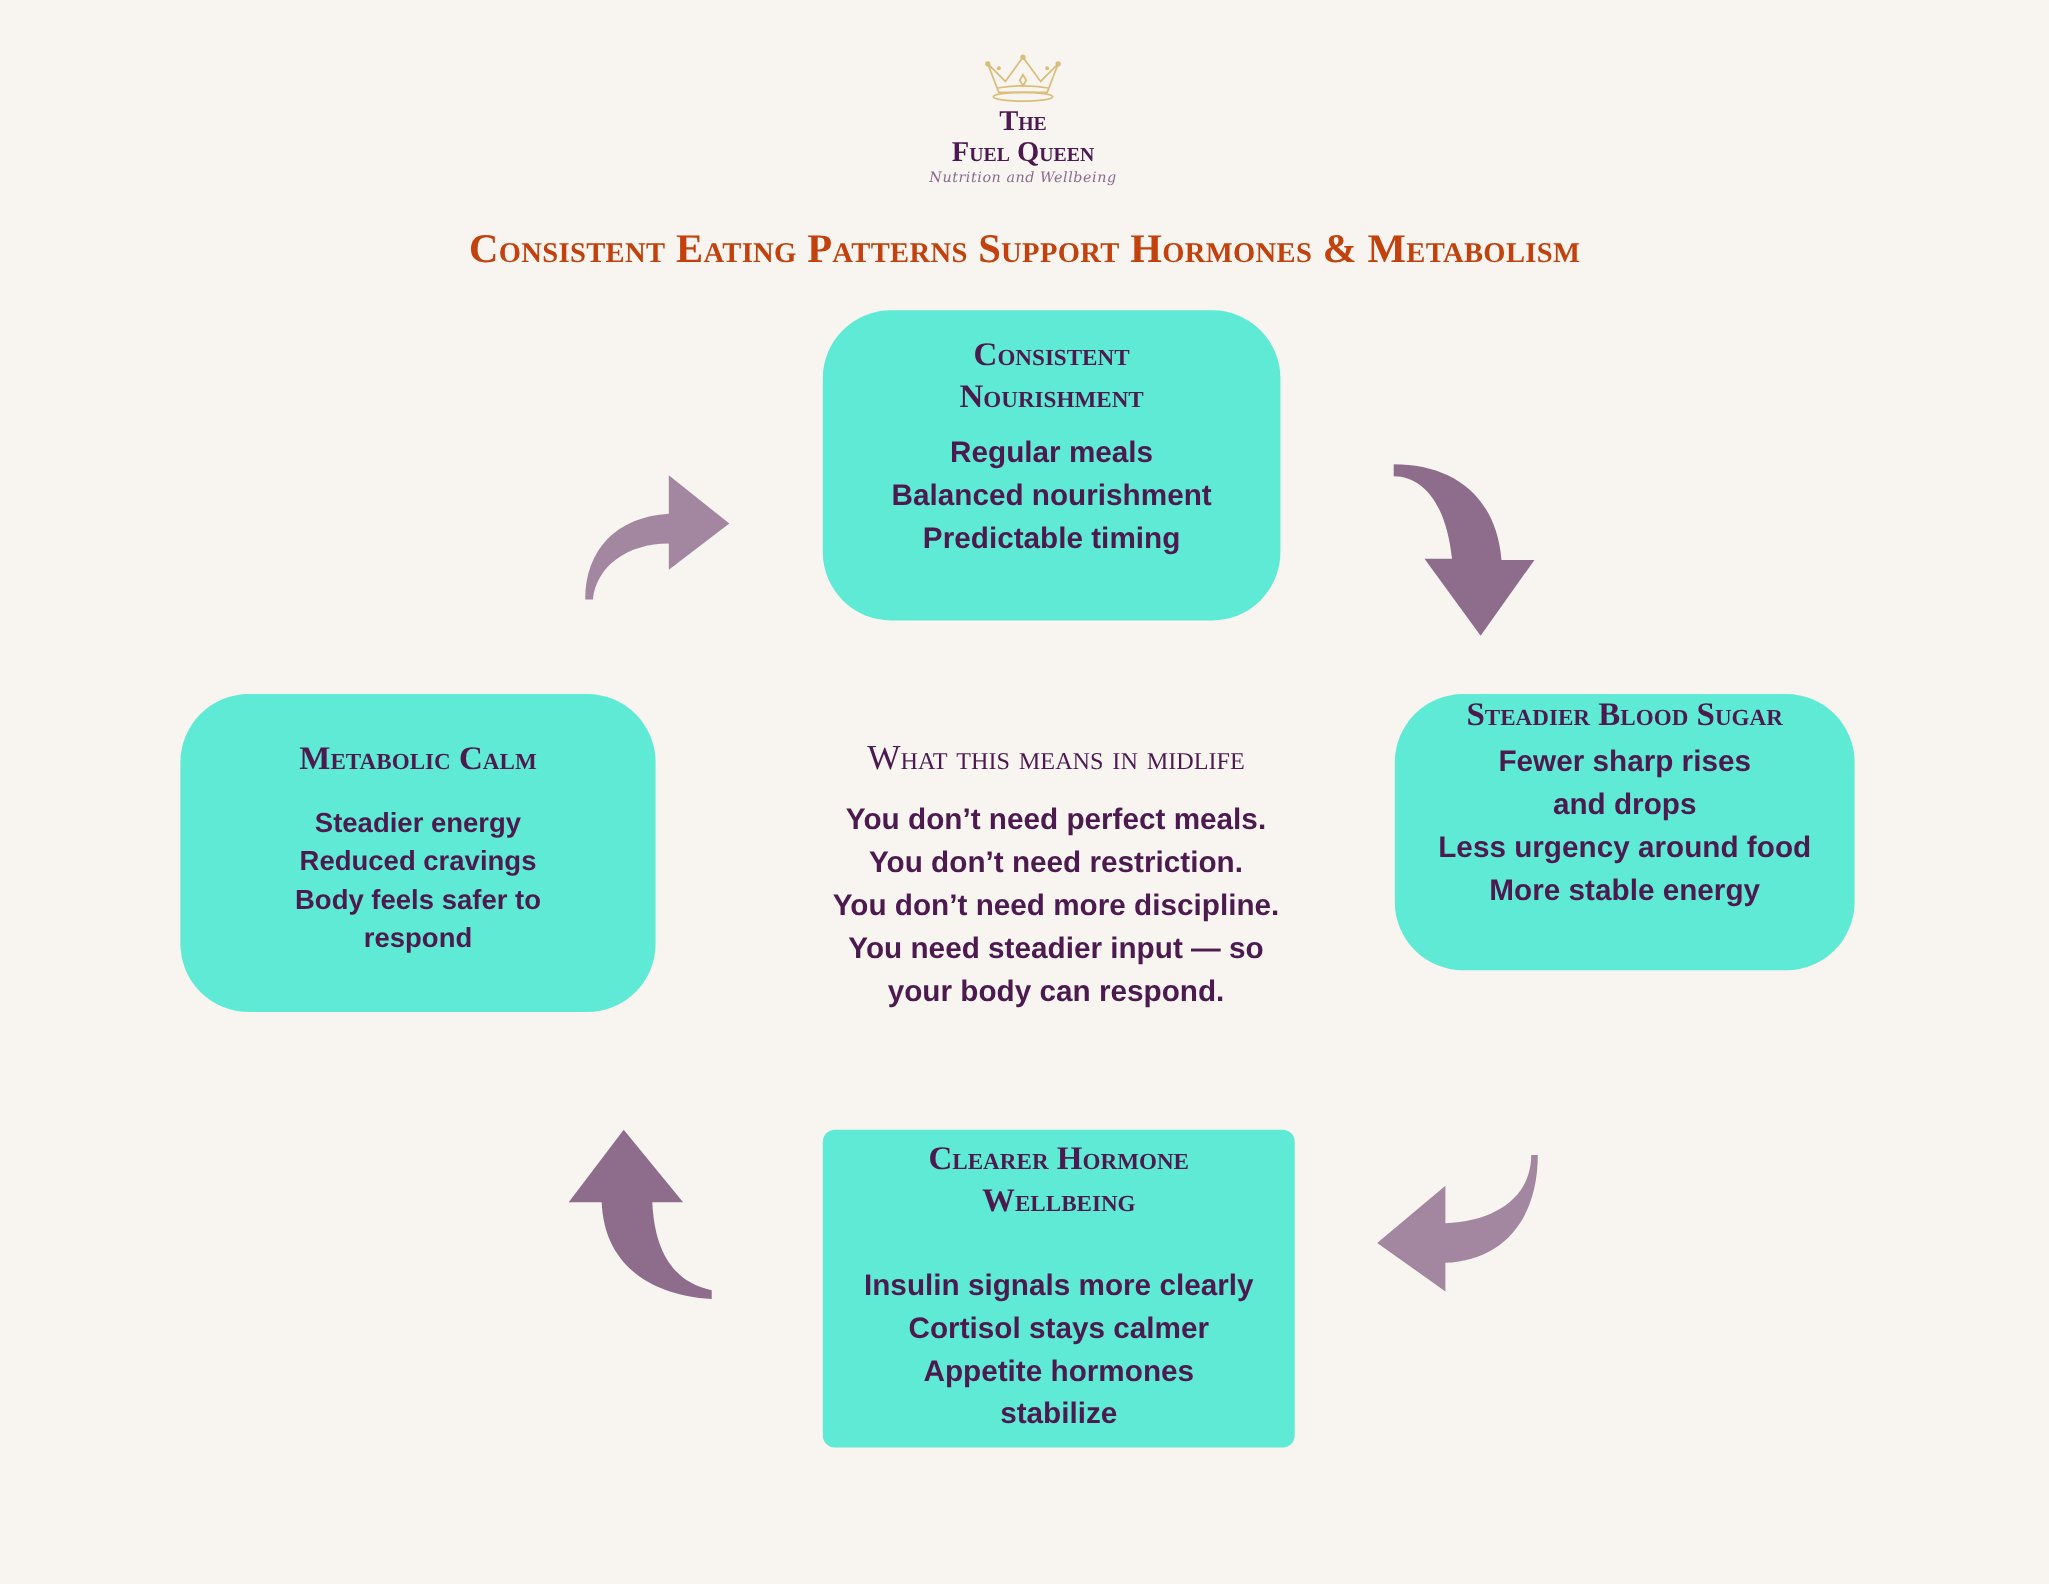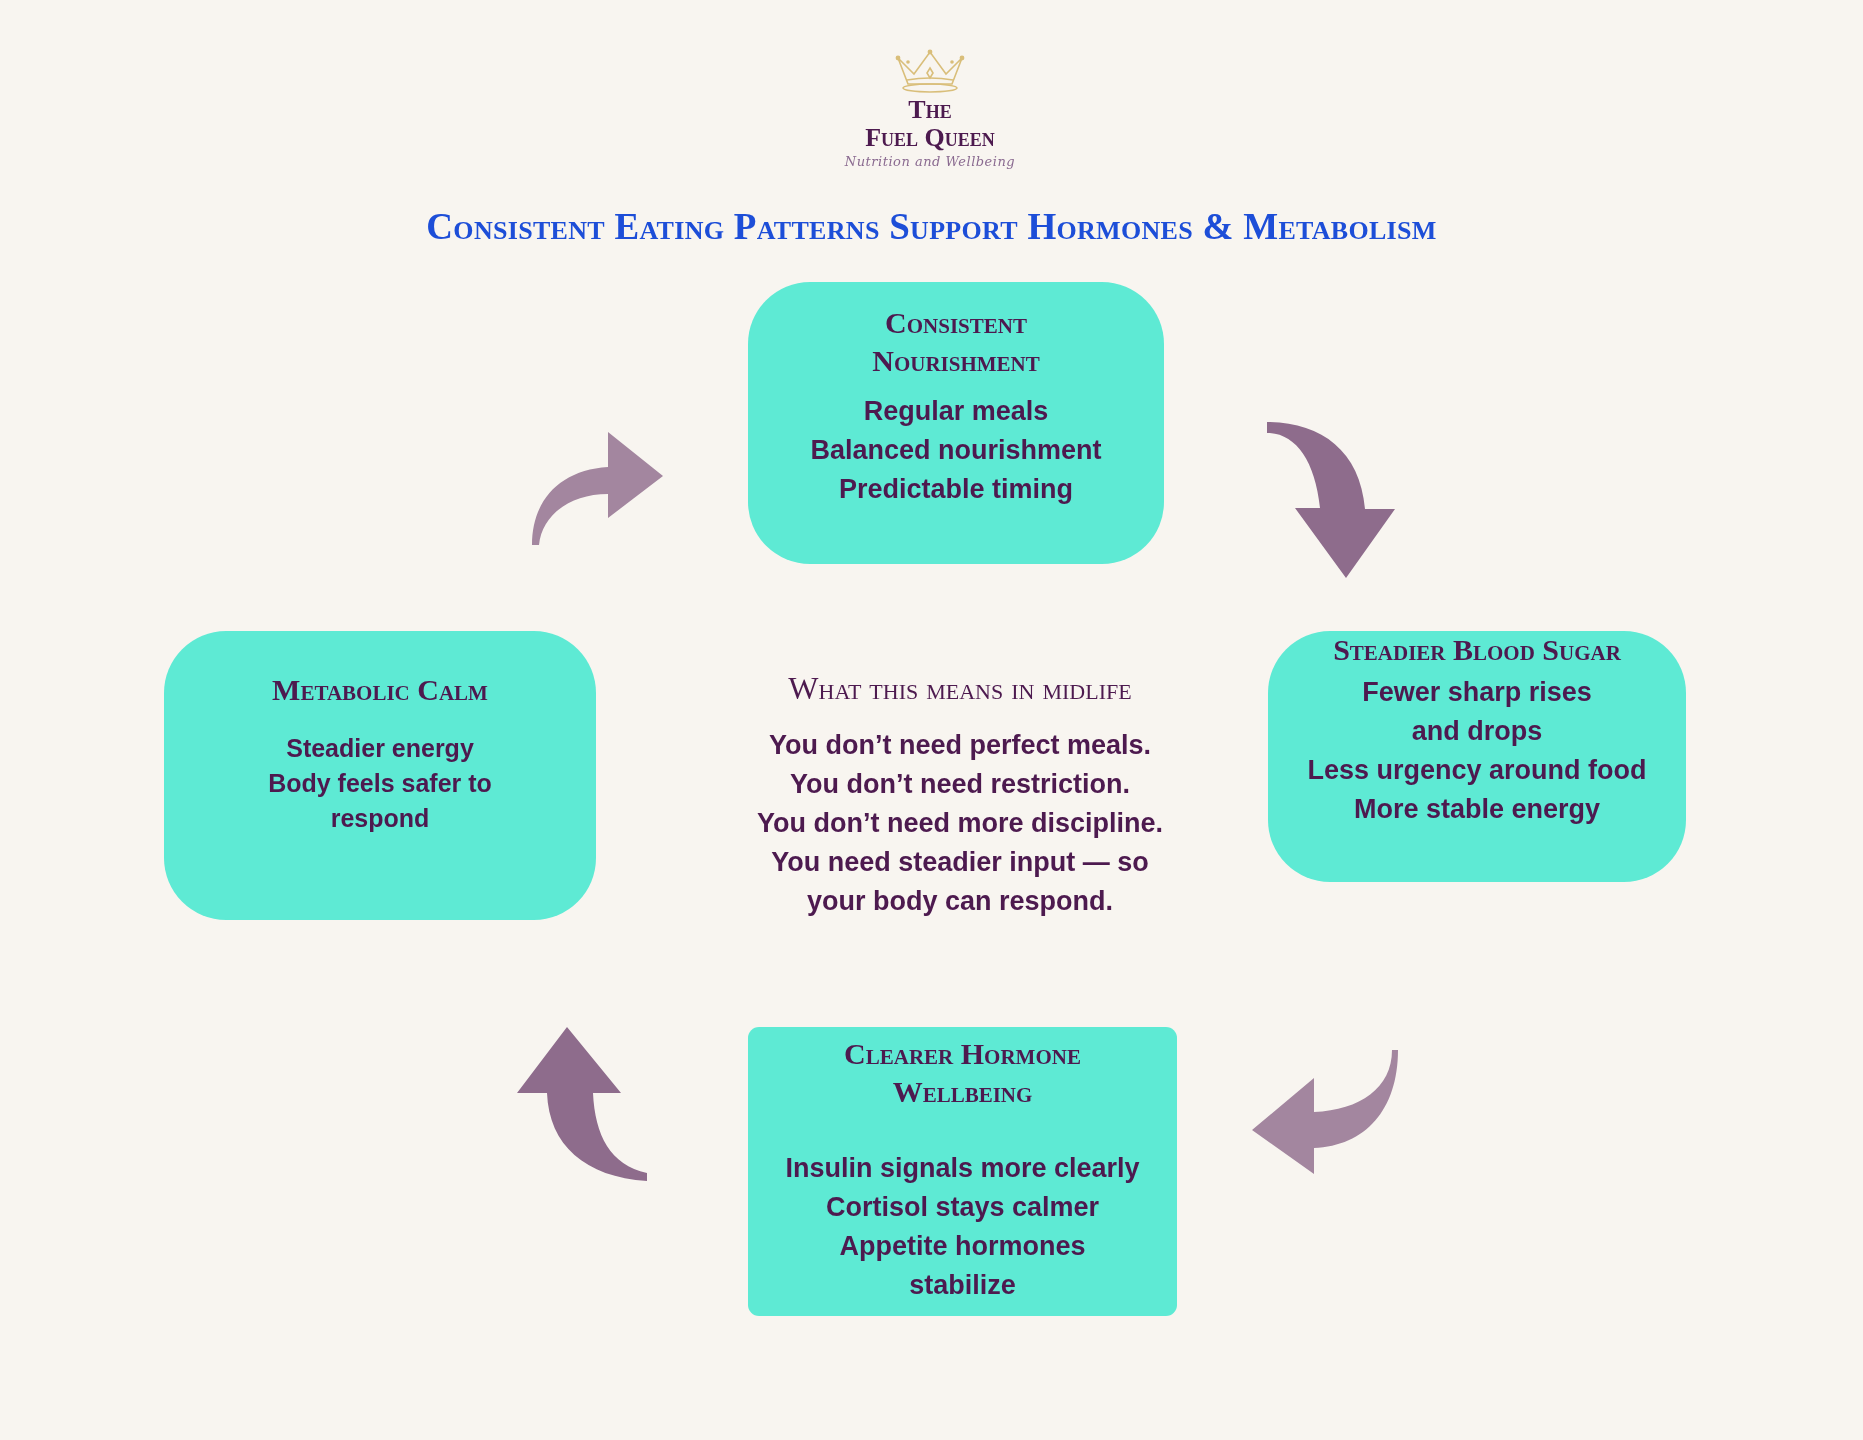--- a/index.html
+++ b/index.html
@@ -23,21 +23,21 @@
   }
   .logo .tagline {
     font-family: "DejaVu Serif", serif; font-style: italic;
     font-size: 13px; color: #8a6a90; margin-top: 2px; letter-spacing: 0.5px;
   }
   .title {
     position: absolute; left: 0; width: 1863px; top: 205px;
     text-align: center;
     font-family: "Liberation Serif", "DejaVu Serif", serif;
     font-weight: bold; font-variant: small-caps;
-    font-size: 37px; color: #1d4ed8; letter-spacing: 0.3px;
+    font-size: 37px; color: #c2410c; letter-spacing: 0.3px;
   }
   .box {
     position: absolute;
     background: #5eead4;
     border-radius: 62px;
     text-align: center;
     box-sizing: border-box;
   }
   .box .heading {
     font-family: "Liberation Serif", "DejaVu Serif", serif;
@@ -120,20 +120,21 @@
     <div>Cortisol stays calmer</div>
     <div>Appetite hormones</div>
     <div>stabilize</div>
   </div>
 </div>
 
 <div class="box" id="box-left">
   <div class="heading">Metabolic Calm</div>
   <div class="lines">
     <div>Steadier energy</div>
+    <div>Reduced cravings</div>
     <div>Body feels safer to</div>
     <div>respond</div>
   </div>
 </div>
 
 <div class="center">
   <div class="heading">What this means in midlife</div>
   <div class="lines">
     <div>You don’t need perfect meals.</div>
     <div>You don’t need restriction.</div>

